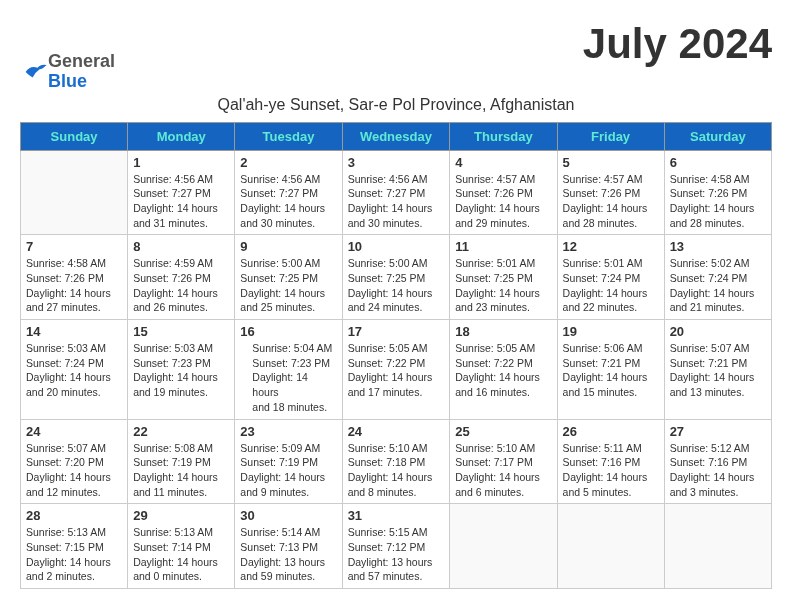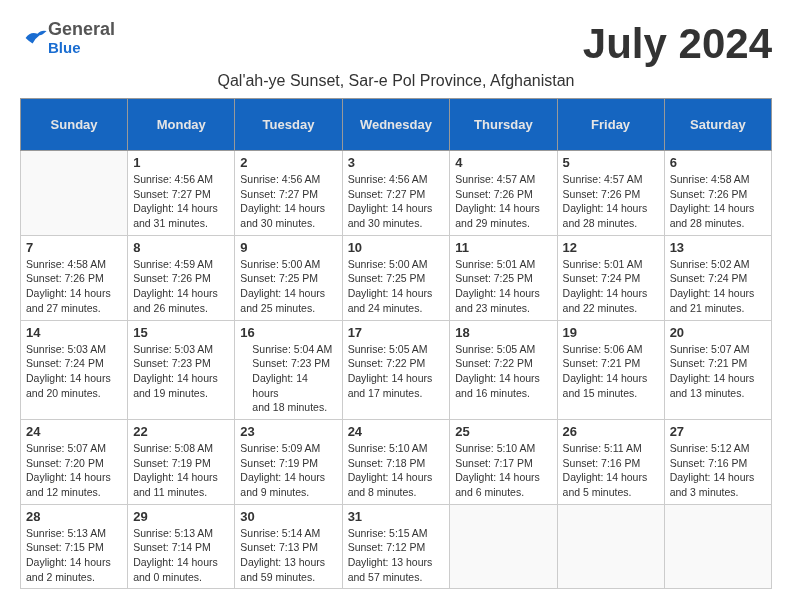--- a/index.html
+++ b/index.html
@@ -27,23 +27,23 @@
       font-size: 16px;
       color: #333;
       margin-bottom: 8px;
     }
     .calendar {
       width: 100%;
       border-collapse: collapse;
     }
     .calendar th {
       background-color: #1565c0;
-      color: #e5e5e5;
+      color: #5eead4;
       text-align: center;
-      padding: 18px 4px;
+      padding: 6px 4px;
       font-size: 13px;
       border: 1px solid #999;
     }
     .calendar td {
       vertical-align: top;
       border: 1px solid #ccc;
       padding: 4px 5px;
       width: 108px;
       min-height: 80px;
       font-size: 11px;
@@ -59,37 +59,38 @@
       margin-bottom: 2px;
     }
     .day-detail {
       font-size: 10.5px;
       line-height: 1.4;
       color: #333;
     }
     .logo-wrapper {
       display: flex;
       align-items: center;
+      margin-top: 32px;
     }
     .bird-svg {
       width: 28px;
       height: 28px;
     }
   </style>
 </head>
 <body>
 
 <div class="header-area">
   <div class="logo-wrapper">
     <svg class="bird-svg" viewBox="0 0 40 40">
       <path d="M8 20 Q15 10 25 14 Q30 8 38 10 Q32 16 28 16 Q22 20 18 28 Q12 24 8 20Z" fill="#1a6dd1"></path>
     </svg>
     <div>
       <div style="font-size:18px;font-weight:bold;color:#555;line-height:1.1;">General</div>
-      <div style="font-size:15px;font-weight:bold;color:#1a6dd1;line-height:1.1;">Blue</div>
+      <div style="font-size:18px;font-weight:bold;color:#1a6dd1;line-height:1.1;">Blue</div>
     </div>
   </div>
   <div class="month-title">July 2024</div>
 </div>
 
 <div class="location-title">Qal'ah-ye Sunset, Sar-e Pol Province, Afghanistan</div>
 
 <table class="calendar">
   <thead>
     <tr id="header-row">

